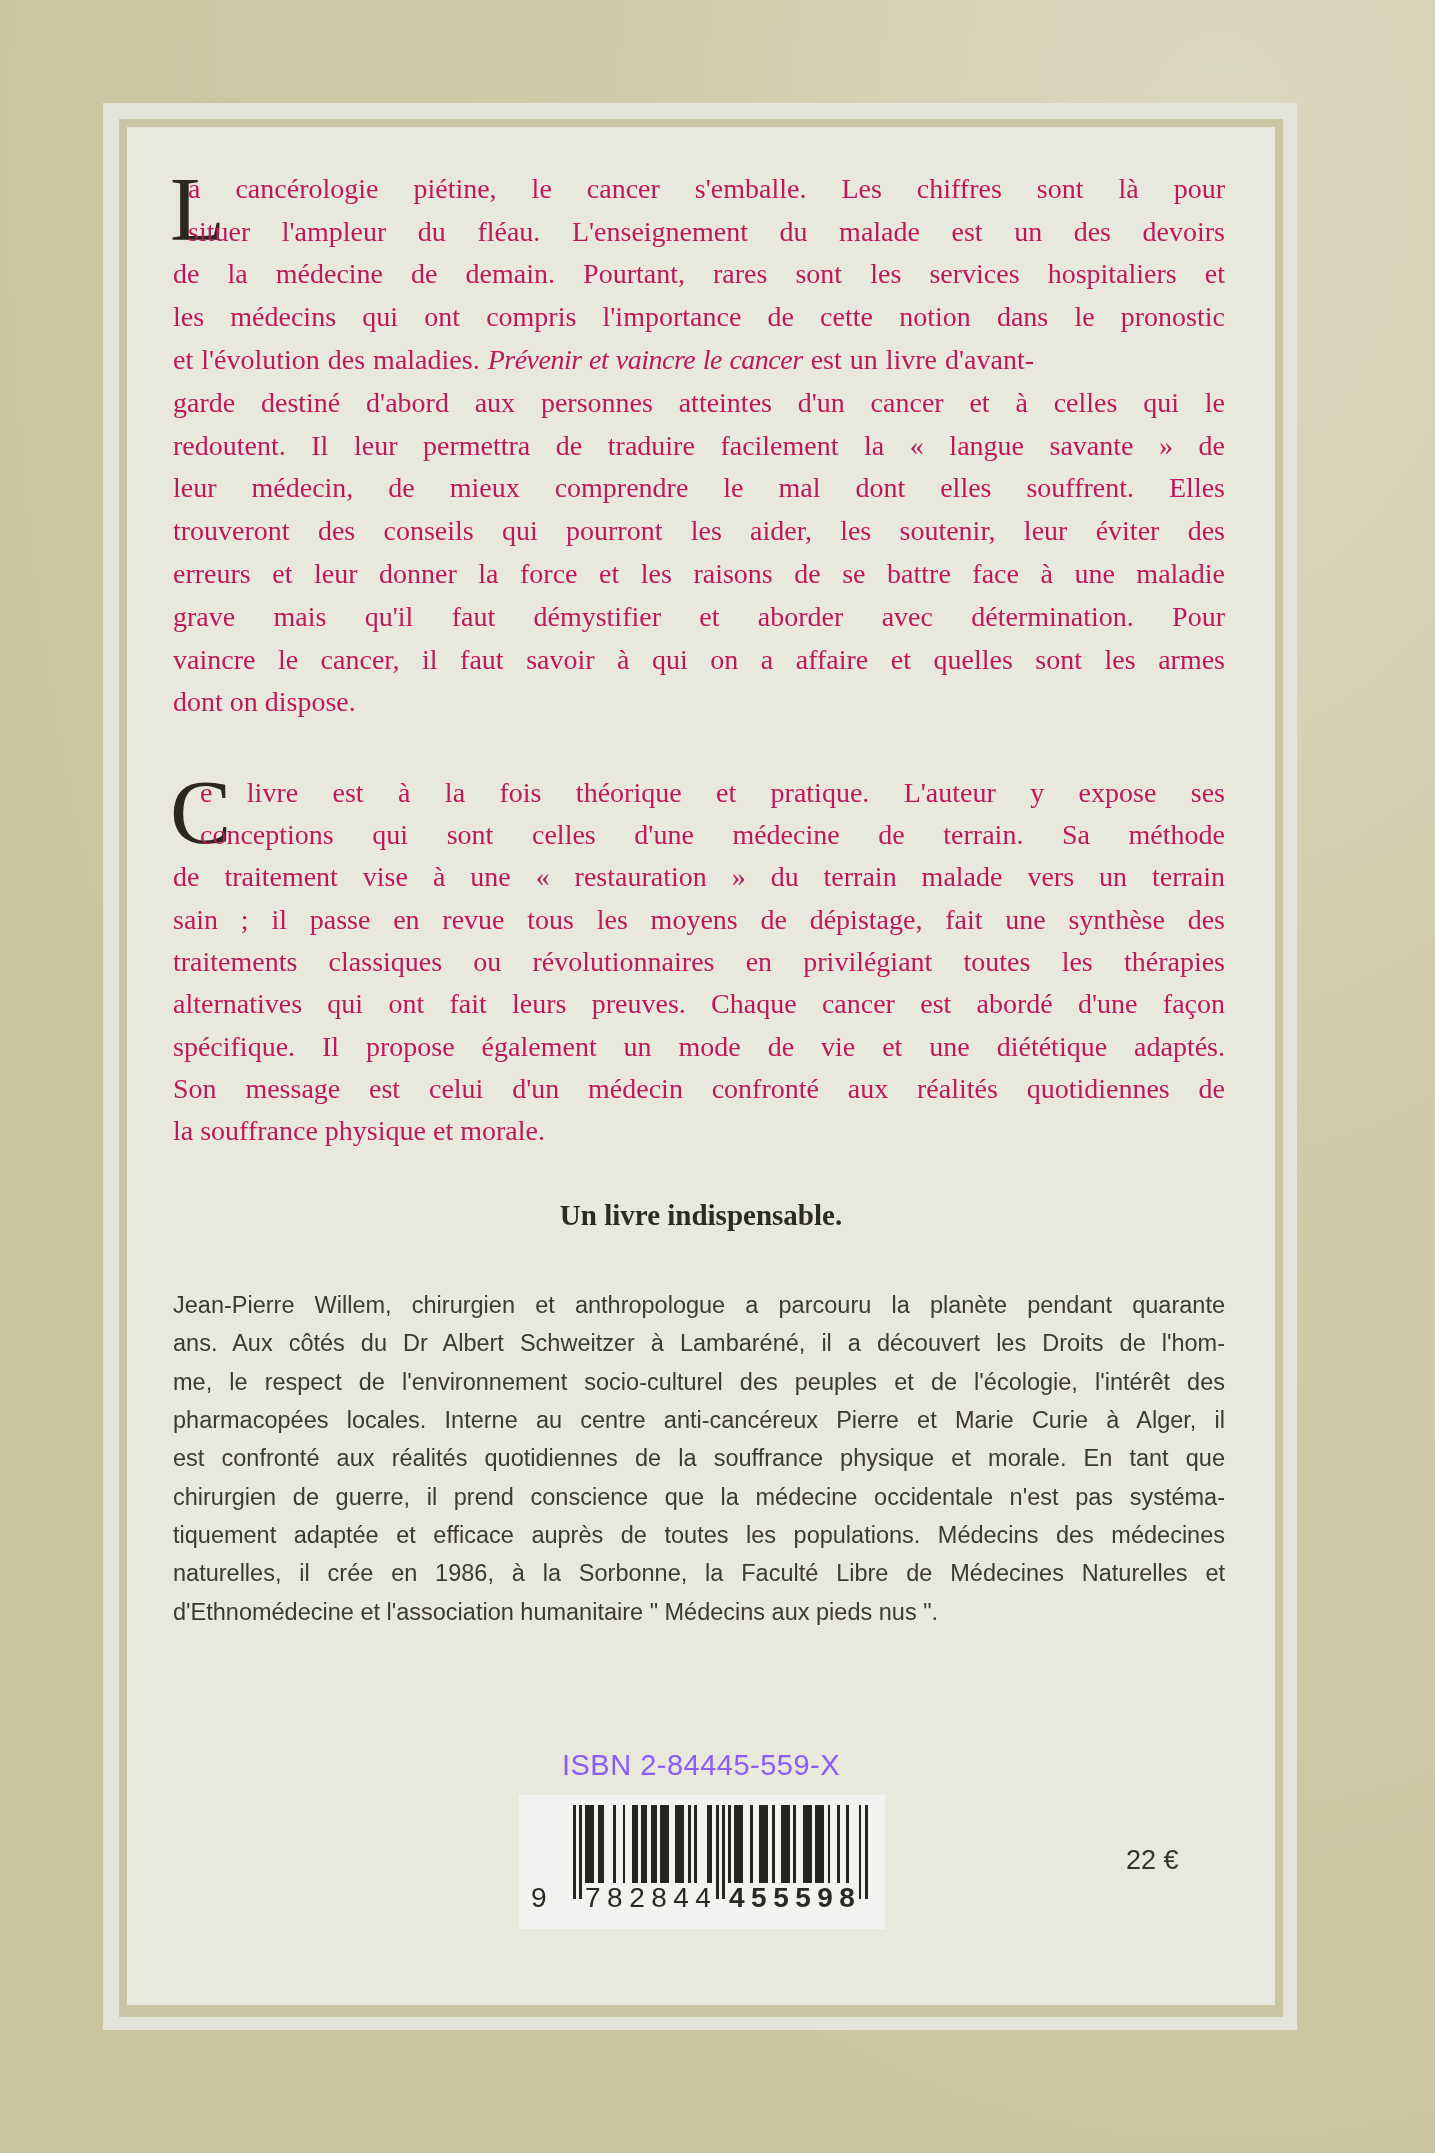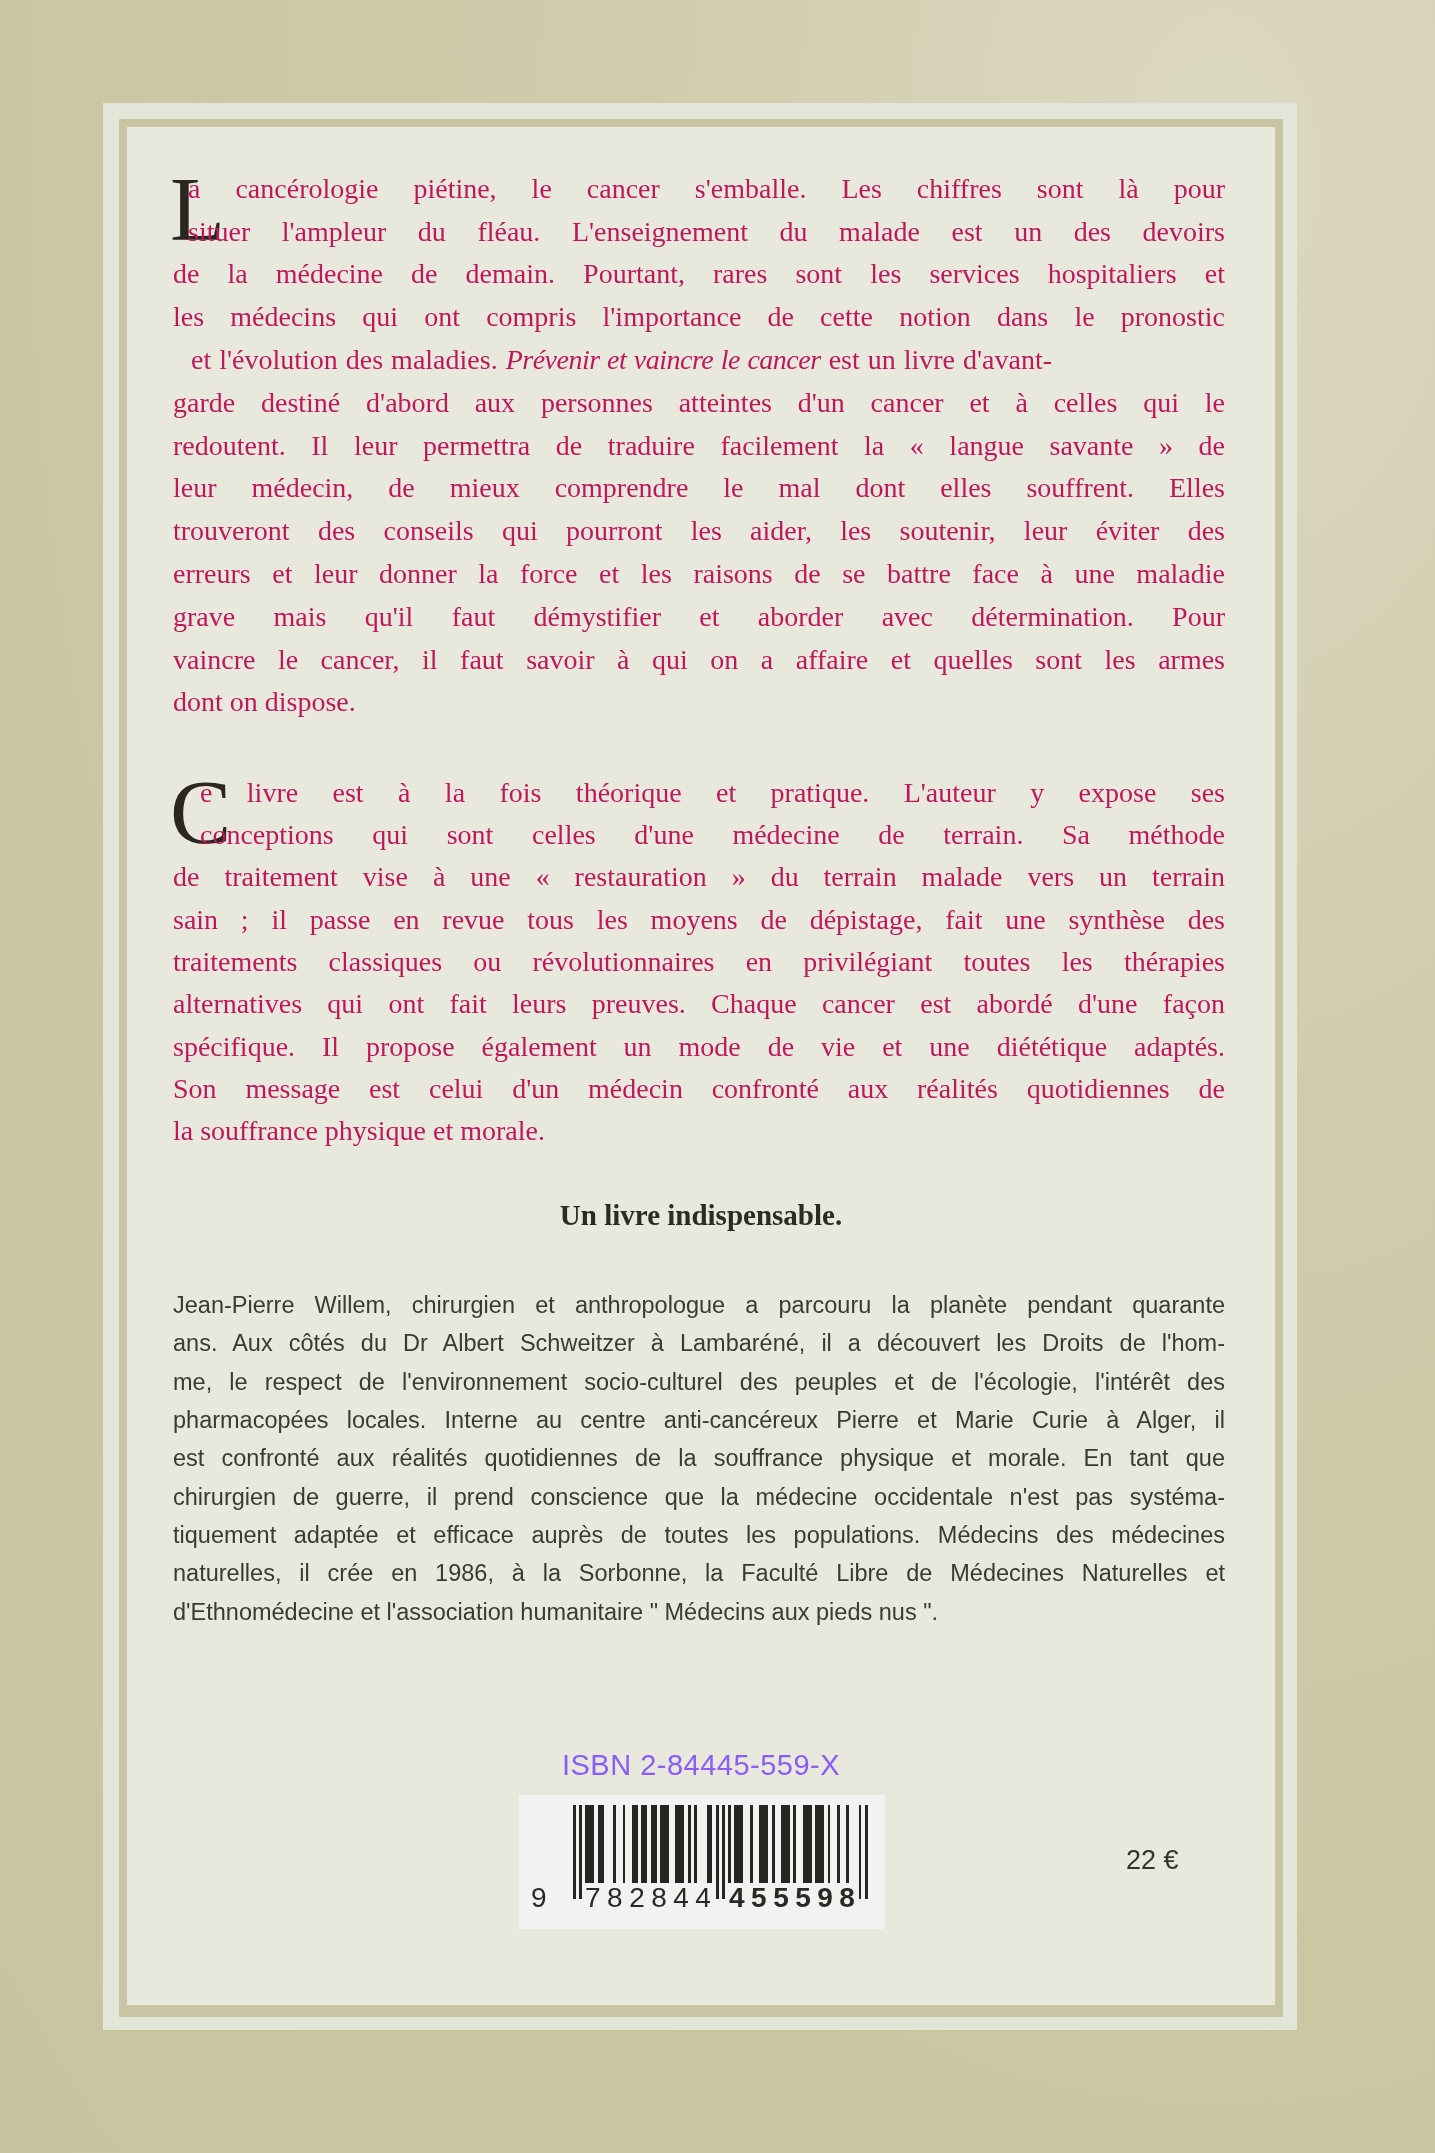--- a/index.html
+++ b/index.html
@@ -60,21 +60,21 @@
 <div class="frame-outer"></div>
 <div class="frame-line"></div>
 <div class="panel"></div>
 
 <div>
   <div class="dropcap" style="left:170px; top:165px; font-size:90px;">L</div>
   <div class="line ind1" style="top:167px;">a cancérologie piétine, le cancer s'emballe. Les chiffres sont là pour</div>
   <div class="line ind1" style="top:210px;">situer l'ampleur du fléau. L'enseignement du malade est un des devoirs</div>
   <div class="line" style="top:252px;">de la médecine de demain. Pourtant, rares sont les services hospitaliers et</div>
   <div class="line" style="top:295px;">les médecins qui ont compris l'importance de cette notion dans le pronostic</div>
-  <div class="line" style="top:338px; text-align:left; text-align-last:left; word-spacing:1px;margin-left:18px;"><span>et l'évolution des maladies. </span><i>Prévenir et vaincre le cancer</i><span> est un livre d'avant-</span></div>
+  <div class="line" style="top:338px; text-align:left; text-align-last:left; word-spacing:1px;"><span>et l'évolution des maladies. </span><i>Prévenir et vaincre le cancer</i><span> est un livre d'avant-</span></div>
   <div class="line" style="top:381px;">garde destiné d'abord aux personnes atteintes d'un cancer et à celles qui le</div>
   <div class="line" style="top:424px;">redoutent. Il leur permettra de traduire facilement la « langue savante » de</div>
   <div class="line" style="top:466px;">leur médecin, de mieux comprendre le mal dont elles souffrent. Elles</div>
   <div class="line" style="top:509px;">trouveront des conseils qui pourront les aider, les soutenir, leur éviter des</div>
   <div class="line" style="top:552px;">erreurs et leur donner la force et les raisons de se battre face à une maladie</div>
   <div class="line" style="top:595px;">grave mais qu'il faut démystifier et aborder avec détermination. Pour</div>
   <div class="line" style="top:638px;">vaincre le cancer, il faut savoir à qui on a affaire et quelles sont les armes</div>
   <div class="line last" style="top:680px;">dont on dispose.</div>
 </div>
 

